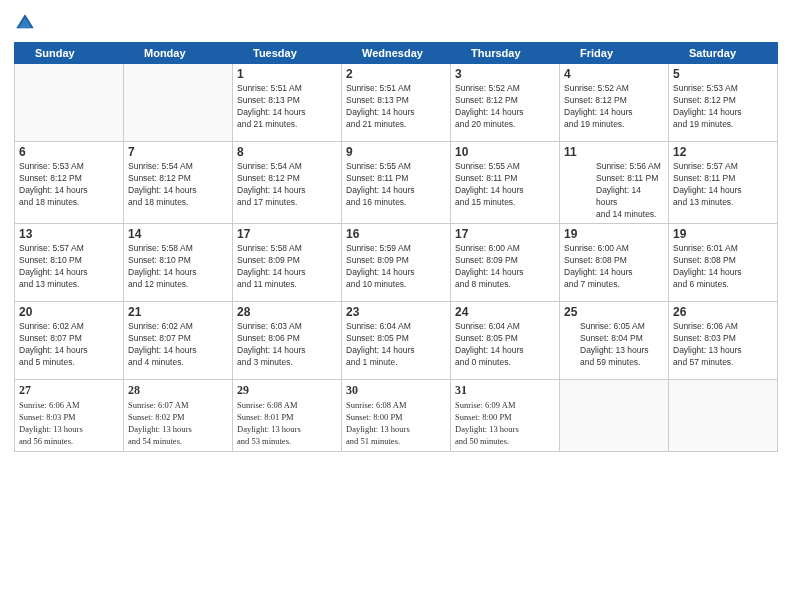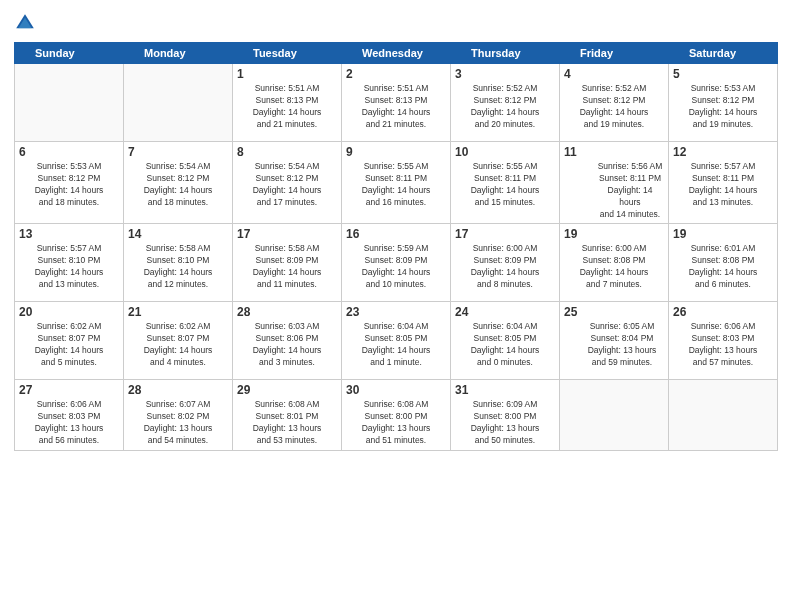--- a/index.html
+++ b/index.html
@@ -90,24 +90,24 @@
       font-size: 12px;
       font-weight: bold;
       color: #333;
       display: block;
       margin-bottom: 2px;
     }
     .day-info {
       font-size: 8.5px;
       color: #333;
       line-height: 1.4;
-      text-align: center;
     }
     .last-row td {
       height: 68px;
+      font-family: Liberation Serif, serif;
     }
   </style>
 </head>
 <body>
 
 <div class="page">
   <div class="header">
     <div class="logo">
       <svg class="logo-icon" viewBox="0 0 30 30">
         <polygon points="15,3 27,22 3,22" fill="#1a5fa8"></polygon>

